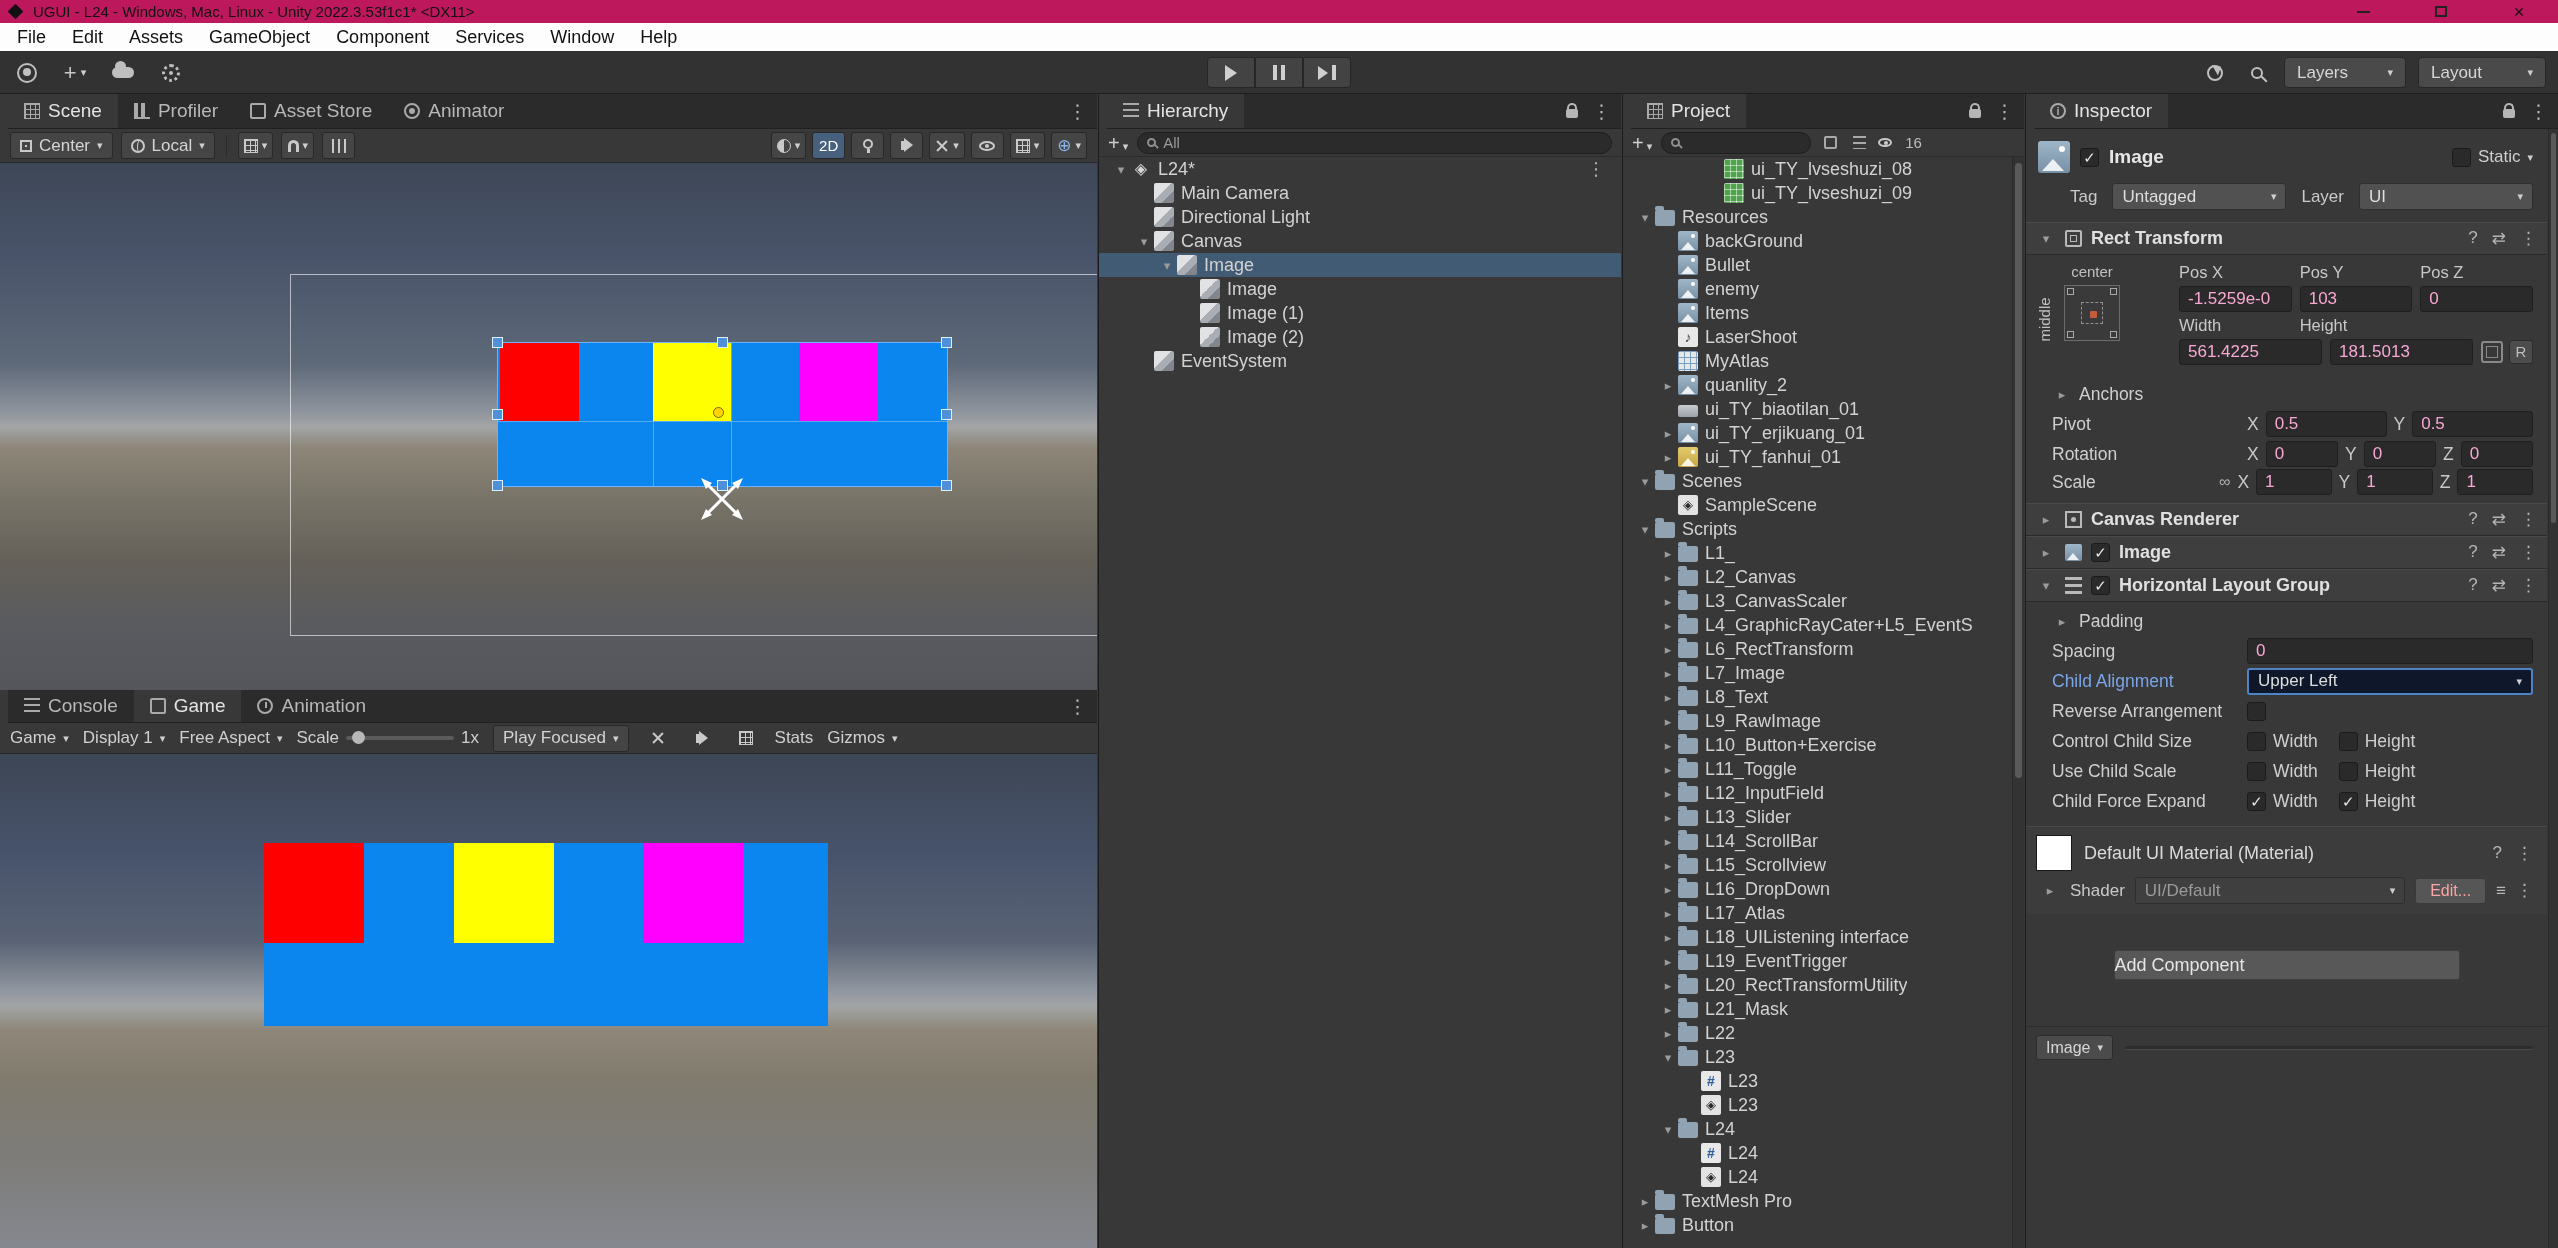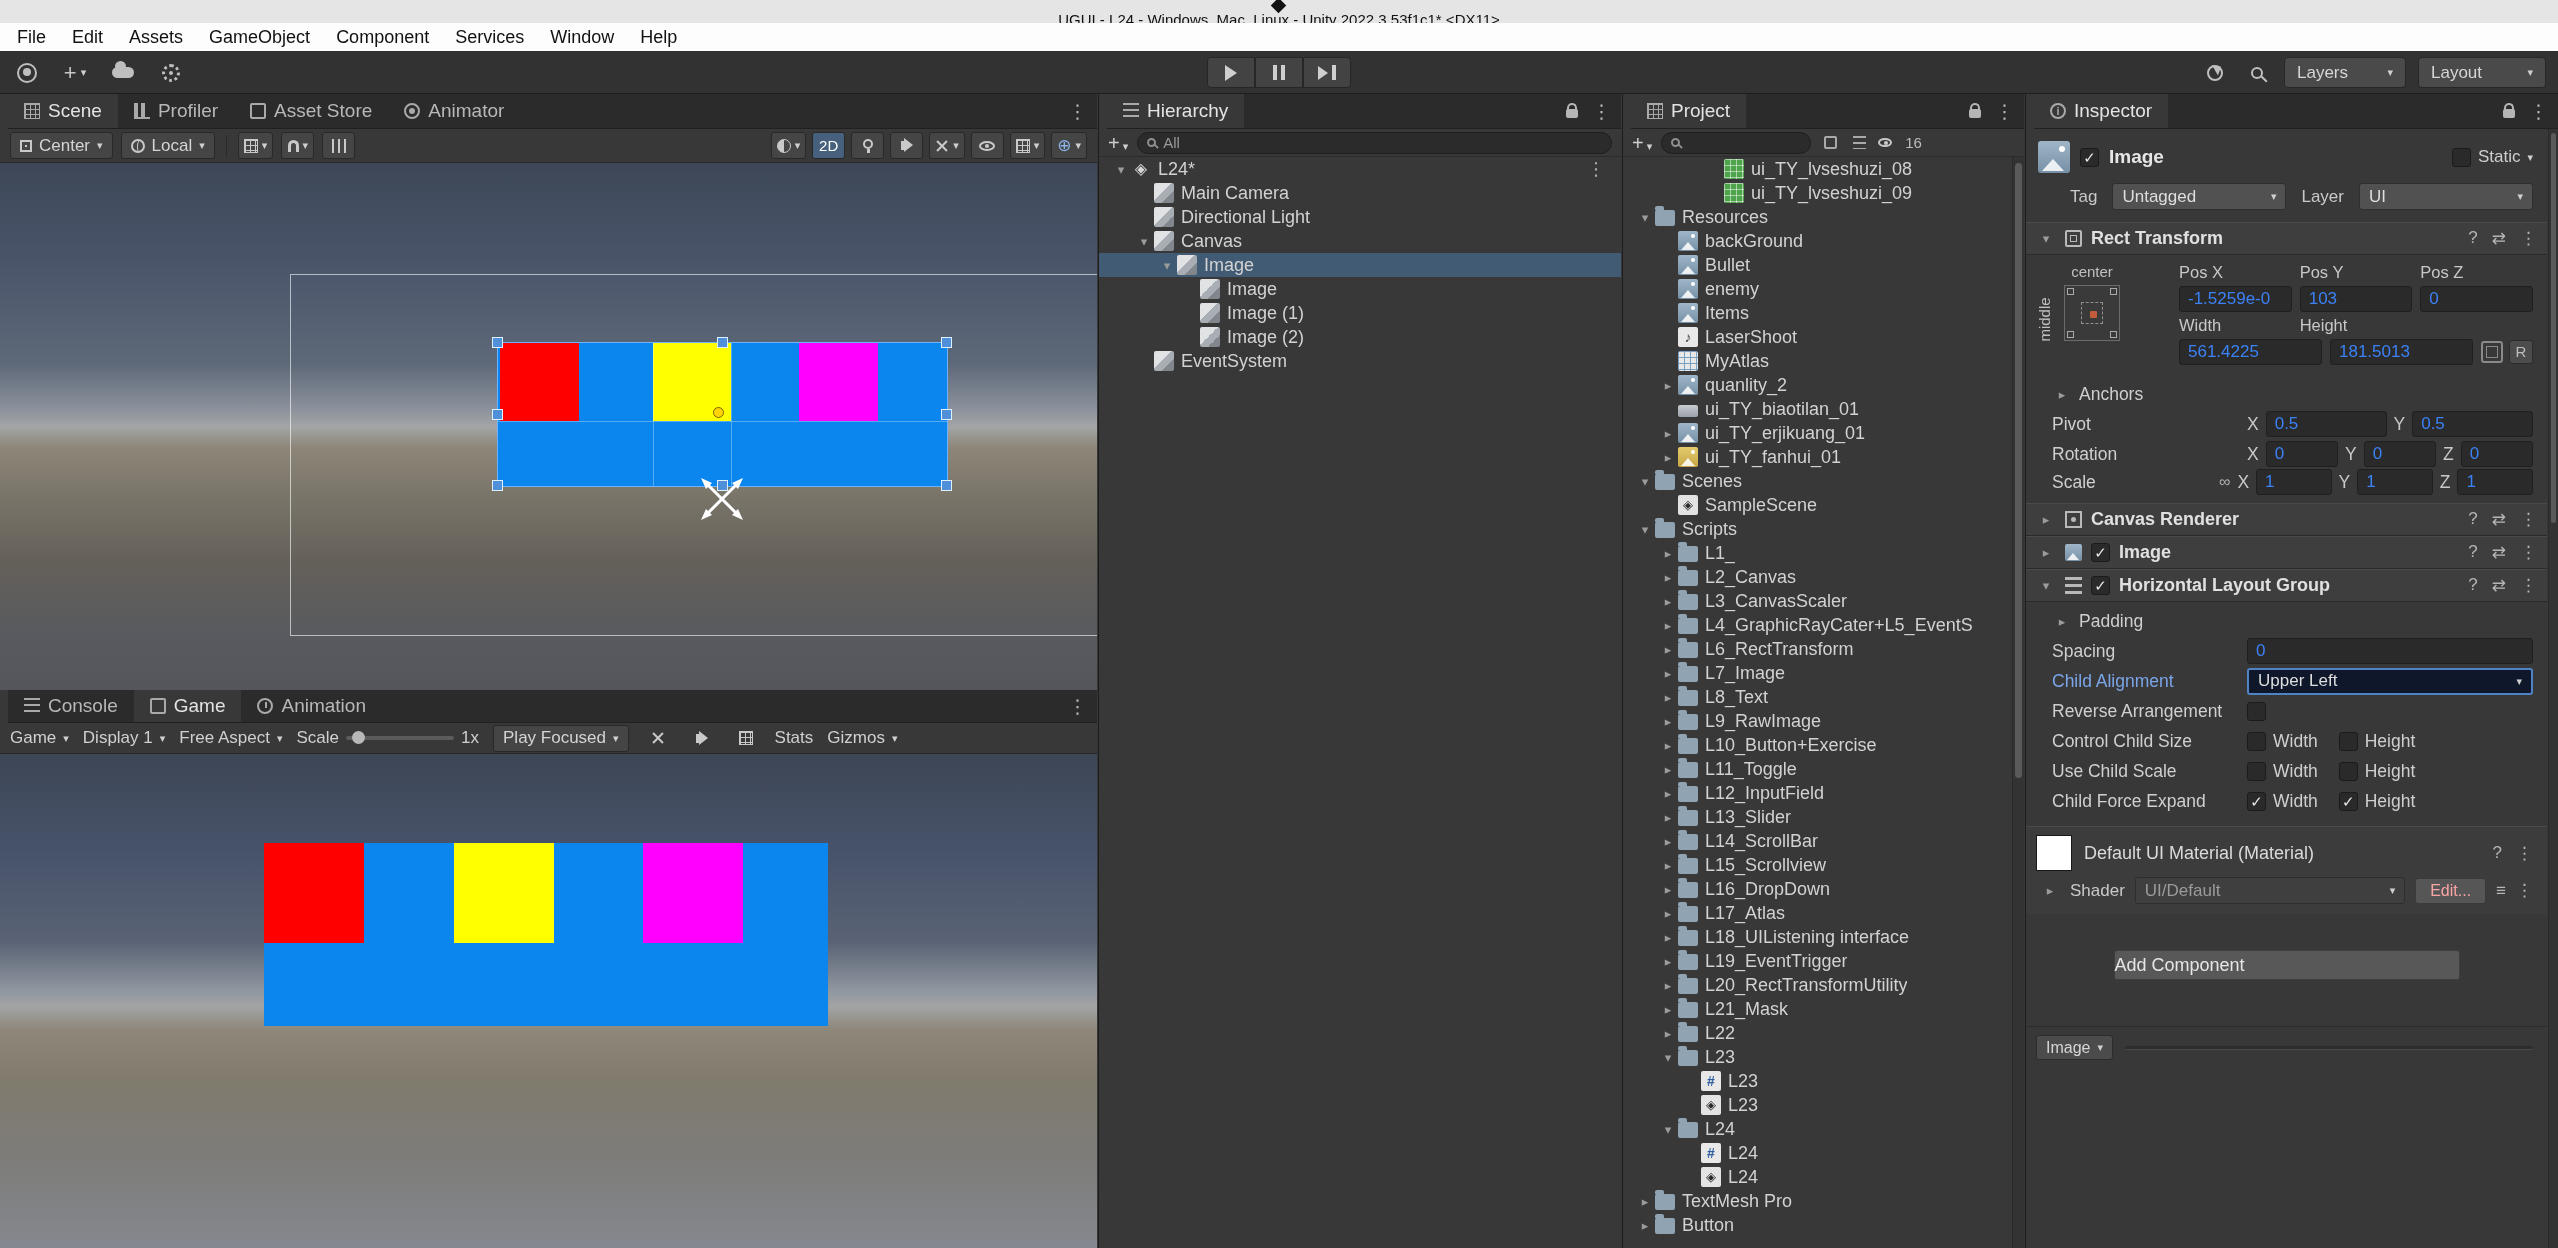--- a/index.html
+++ b/index.html
@@ -1,20 +1,20 @@
 <!DOCTYPE html>
 <html><head>
 <meta charset="utf-8">
 <style>
   * { box-sizing:border-box; margin:0; padding:0; }
   html,body { width:2558px; height:1248px; overflow:hidden; }
   body { position:relative; background:#383838; color:#d2d2d2; font-family:"Liberation Sans",sans-serif; }
 
   
-  #titlebar { position:absolute; left:0; top:0; width:2558px; height:23px; background:#e5e5e5; color:#111; display:flex; align-items:center; font-size:15px;flex-direction:column; }
+  #titlebar { position:absolute; left:0; top:0; width:2558px; height:23px; background:#be185d; color:#111; display:flex; align-items:center; font-size:15px; }
   .unity-logo { width:11px; height:11px; background:#111; transform:rotate(45deg); margin:0 12px 0 10px; flex:0 0 auto; }
   .win-btns { margin-left:auto; display:flex; height:100%; }
   .win-btn { width:78px; display:flex; align-items:center; justify-content:center; }
   .g-min { width:13px; border-top:2px solid #222; }
   .g-max { width:12px; height:11px; border:2px solid #222; }
   .g-close { font-size:18px; color:#111; line-height:1; }
 
   
   #menubar { position:absolute; left:0; top:23px; width:2558px; height:28px; background:#fdfdfd; color:#111; display:flex; align-items:center; padding-left:4px; font-size:18px; }
   .menu-item { padding:0 13px; }
@@ -190,21 +190,21 @@
   .hic-rt { border:2px solid #b9b9b9; border-radius:2px; }
   .hic-rt::after { content:""; position:absolute; inset:3px; border:1px solid #b9b9b9; }
   .hic-cr { border:2px solid #b9b9b9; }
   .hic-cr::after { content:""; position:absolute; inset:4px; background:#b9b9b9; border-radius:50%; }
   .hic-img { background:linear-gradient(180deg,#9fb6c8,#7790a6); border-radius:2px; }
   .hic-img::after { content:""; position:absolute; bottom:1px; left:2px; border-left:6px solid transparent; border-right:6px solid transparent; border-bottom:7px solid rgba(255,255,255,.85); }
   .hic-hlg { background:linear-gradient(180deg,#b9b9b9 0 3px,transparent 3px 7px,#b9b9b9 7px 10px,transparent 10px 14px,#b9b9b9 14px 17px); }
   .irow { display:flex; align-items:center; min-height:30px; padding:0 14px 0 26px; gap:7px; font-size:17.5px; color:#cfcfcf; }
   .ilabel { flex:0 0 188px; white-space:nowrap; overflow:hidden; }
   .ilabel.blue { color:#7aa5e8; }
-  .fld { flex:1; background:#2a2a2a; border:1px solid #1f1f1f; border-radius:3px; height:26px; line-height:24px; padding:0 8px; color:#3b82f6; font-size:17px; min-width:0; overflow:hidden; }
+  .fld { flex:1; background:#2a2a2a; border:1px solid #1f1f1f; border-radius:3px; height:26px; line-height:24px; padding:0 8px; color:#f9a8d4; font-size:17px; min-width:0; overflow:hidden; }
   .axis { flex:0 0 auto; color:#c8c8c8; }
   
   .rt-body { display:flex; padding:8px 14px 4px 8px; gap:10px; }
   .rt-anchor { flex:0 0 135px; position:relative; height:112px; }
   .rt-anchor-top { position:absolute; left:30px; top:0; width:56px; text-align:center; font-size:15px; color:#c0c0c0; }
   .rt-anchor-side { position:absolute; left:-12px; top:48px; transform:rotate(-90deg); font-size:15px; color:#c0c0c0; }
   .rt-anchor-box { position:absolute; left:30px; top:22px; width:56px; height:56px; background:#3a3a3a; border:1px solid #6b6b6b; }
   .rt-anchor-box .inner { position:absolute; inset:16px; border:1px dashed #909090; }
   .rt-anchor-box .dot { position:absolute; left:25px; top:25px; width:7px; height:7px; background:#c45c3c; border-radius:1px; }
   .rt-anchor-box .m { position:absolute; width:7px; height:7px; border:1px solid #aaa; }

